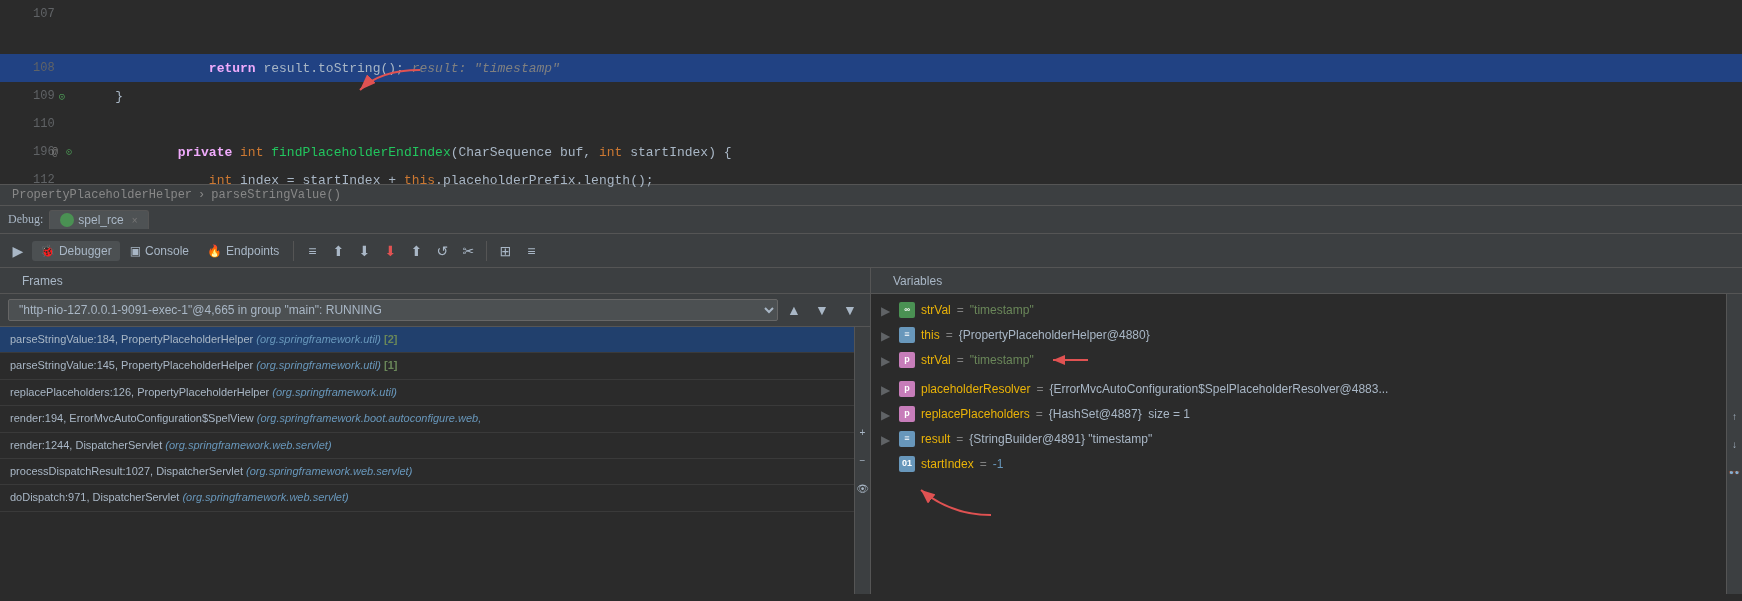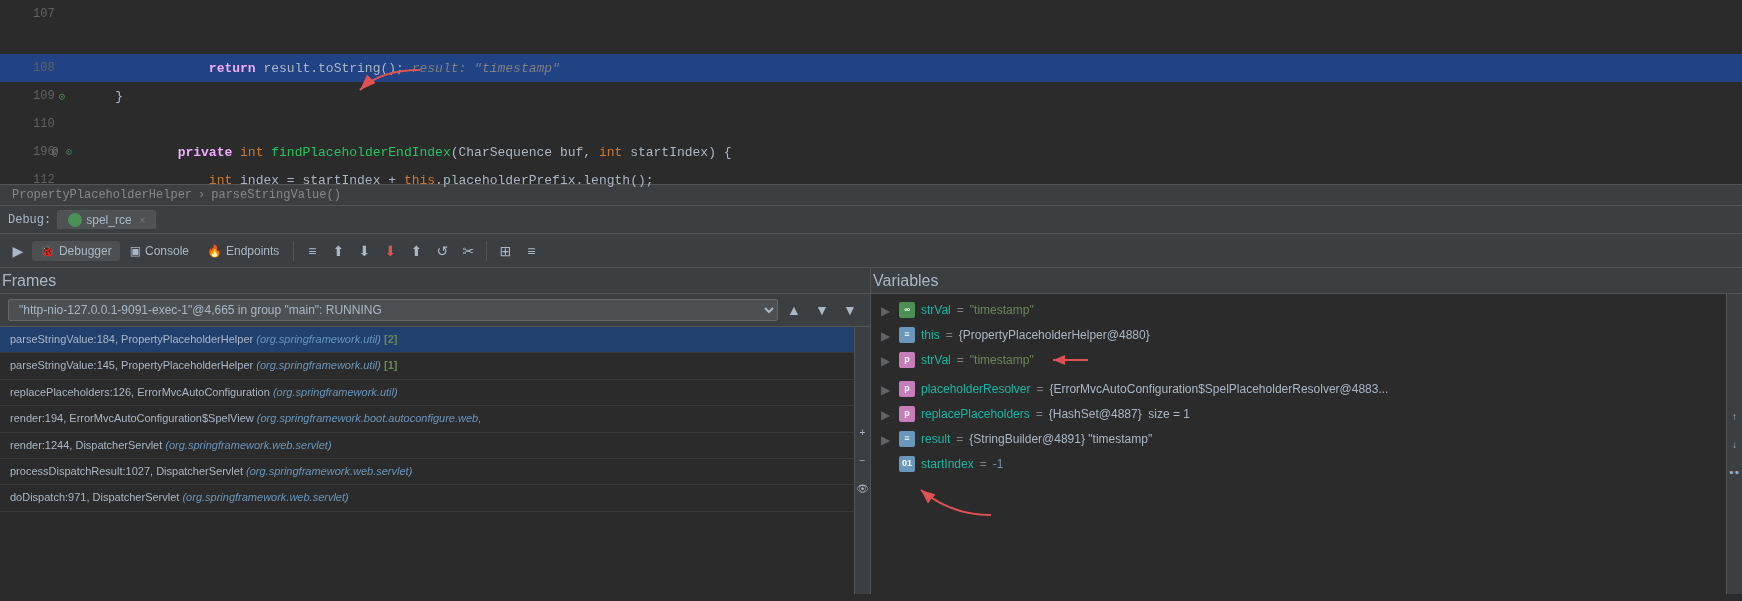--- a/index.html
+++ b/index.html
@@ -66,21 +66,21 @@
     
     .debug-header {
       background: #3c3f41;
       padding: 4px 8px;
       display: flex;
       align-items: center;
       gap: 6px;
       border-bottom: 1px solid #555;
       height: 28px;
     }
-    .debug-label { color: #a9b7c6; font-size: 12px; font-family: Liberation Mono, monospace; }
+    .debug-label { color: #a9b7c6; font-size: 12px; font-family: Liberation Serif, serif; }
     .debug-tab {
       background: #4e5254;
       border-radius: 3px 3px 0 0;
       padding: 2px 10px;
       font-size: 12px;
       font-family: sans-serif;
       color: #a9b7c6;
       display: flex;
       align-items: center;
       gap: 4px;
@@ -131,22 +131,22 @@
 
     
     .frames-panel {
       width: 50%;
       border-right: 1px solid #555;
       display: flex;
       flex-direction: column;
     }
     .panel-header {
       background: #3c3f41;
-      padding: 4px 2px;
-      font-size: 16px;
+      padding: 4px 22px;
+      font-size: 12px;
       font-family: sans-serif;
       color: #a9b7c6;
       border-bottom: 1px solid #555;
       display: flex;
       align-items: center;
       justify-content: space-between;
       height: 26px;
     }
     .frames-toolbar {
       display: flex;
@@ -210,21 +210,21 @@
     .var-icon {
       width: 16px; height: 16px; border-radius: 2px; flex-shrink: 0;
       display: flex; align-items: center; justify-content: center;
       font-size: 9px; font-weight: bold; color: white;
       margin-top: 1px;
     }
     .var-icon.oo { background: #4a9153; font-size: 8px; }
     .var-icon.eq { background: #6897bb; }
     .var-icon.p  { background: #c77dba; }
     .var-icon.o1 { background: #6897bb; font-size: 9px; }
-    .var-name { color: #14b8a6; }
+    .var-name { color: #eab308; }
     .var-eq { color: #808080; }
     .var-val-string { color: #6a8759; }
     .var-val-obj { color: #a9b7c6; }
     .var-val-num { color: #6897bb; }
 
     
     ::-webkit-scrollbar { width: 8px; height: 8px; }
     ::-webkit-scrollbar-track { background: #3c3f41; }
     ::-webkit-scrollbar-thumb { background: #555; border-radius: 4px; }
 
@@ -374,21 +374,21 @@
             <span class="frame-num"> [2]</span>
           </div>
 
           <div class="frame-item">
             <span class="frame-method">parseStringValue:145, PropertyPlaceholderHelper</span>
             <span class="frame-class-italic"> (org.springframework.util)</span>
             <span class="frame-num"> [1]</span>
           </div>
 
           <div class="frame-item">
-            <span class="frame-method">replacePlaceholders:126, ErrorMvcAutoConfiguration</span>
+            <span class="frame-method">replacePlaceholders:126, PropertyPlaceholderHelper</span>
             <span class="frame-class-italic"> (org.springframework.util)</span>
           </div>
 
           <div class="frame-item">
             <span class="frame-method">render:194, ErrorMvcAutoConfiguration$SpelView</span>
             <span class="frame-class-italic"> (org.springframework.boot.autoconfigure.web,</span>
           </div>
 
           <div class="frame-item">
             <span class="frame-method">render:1244, DispatcherServlet</span>

